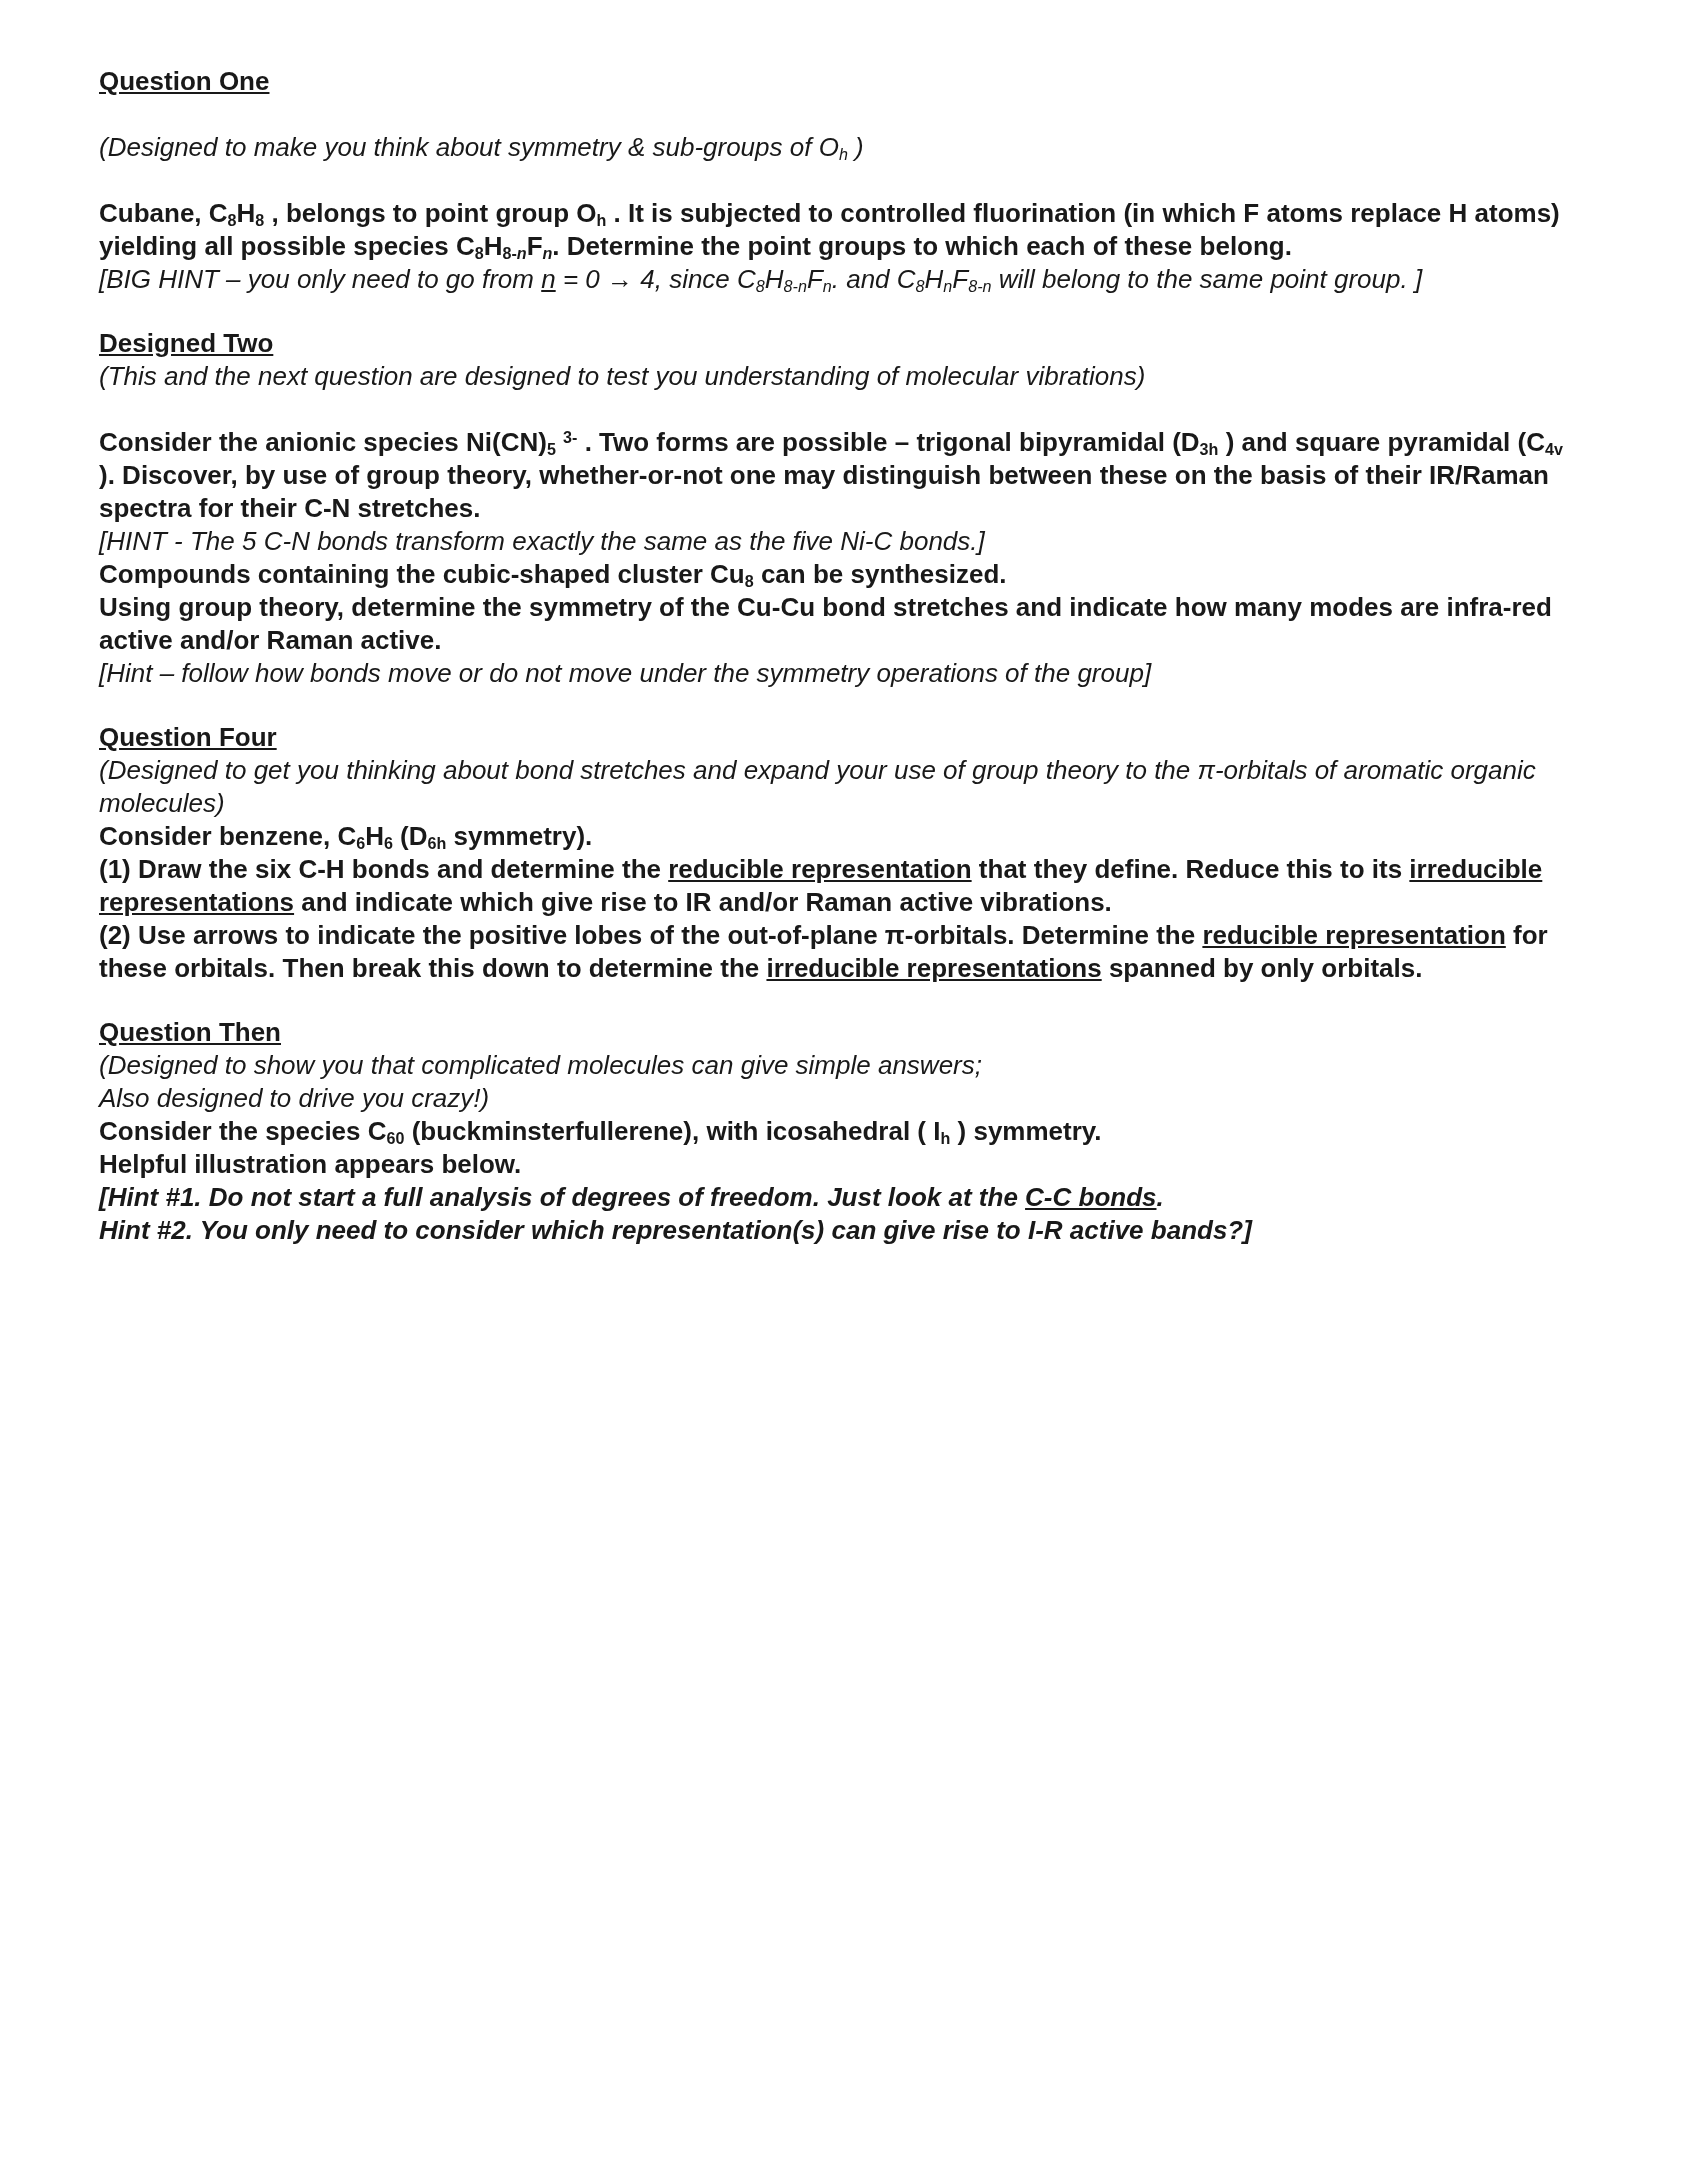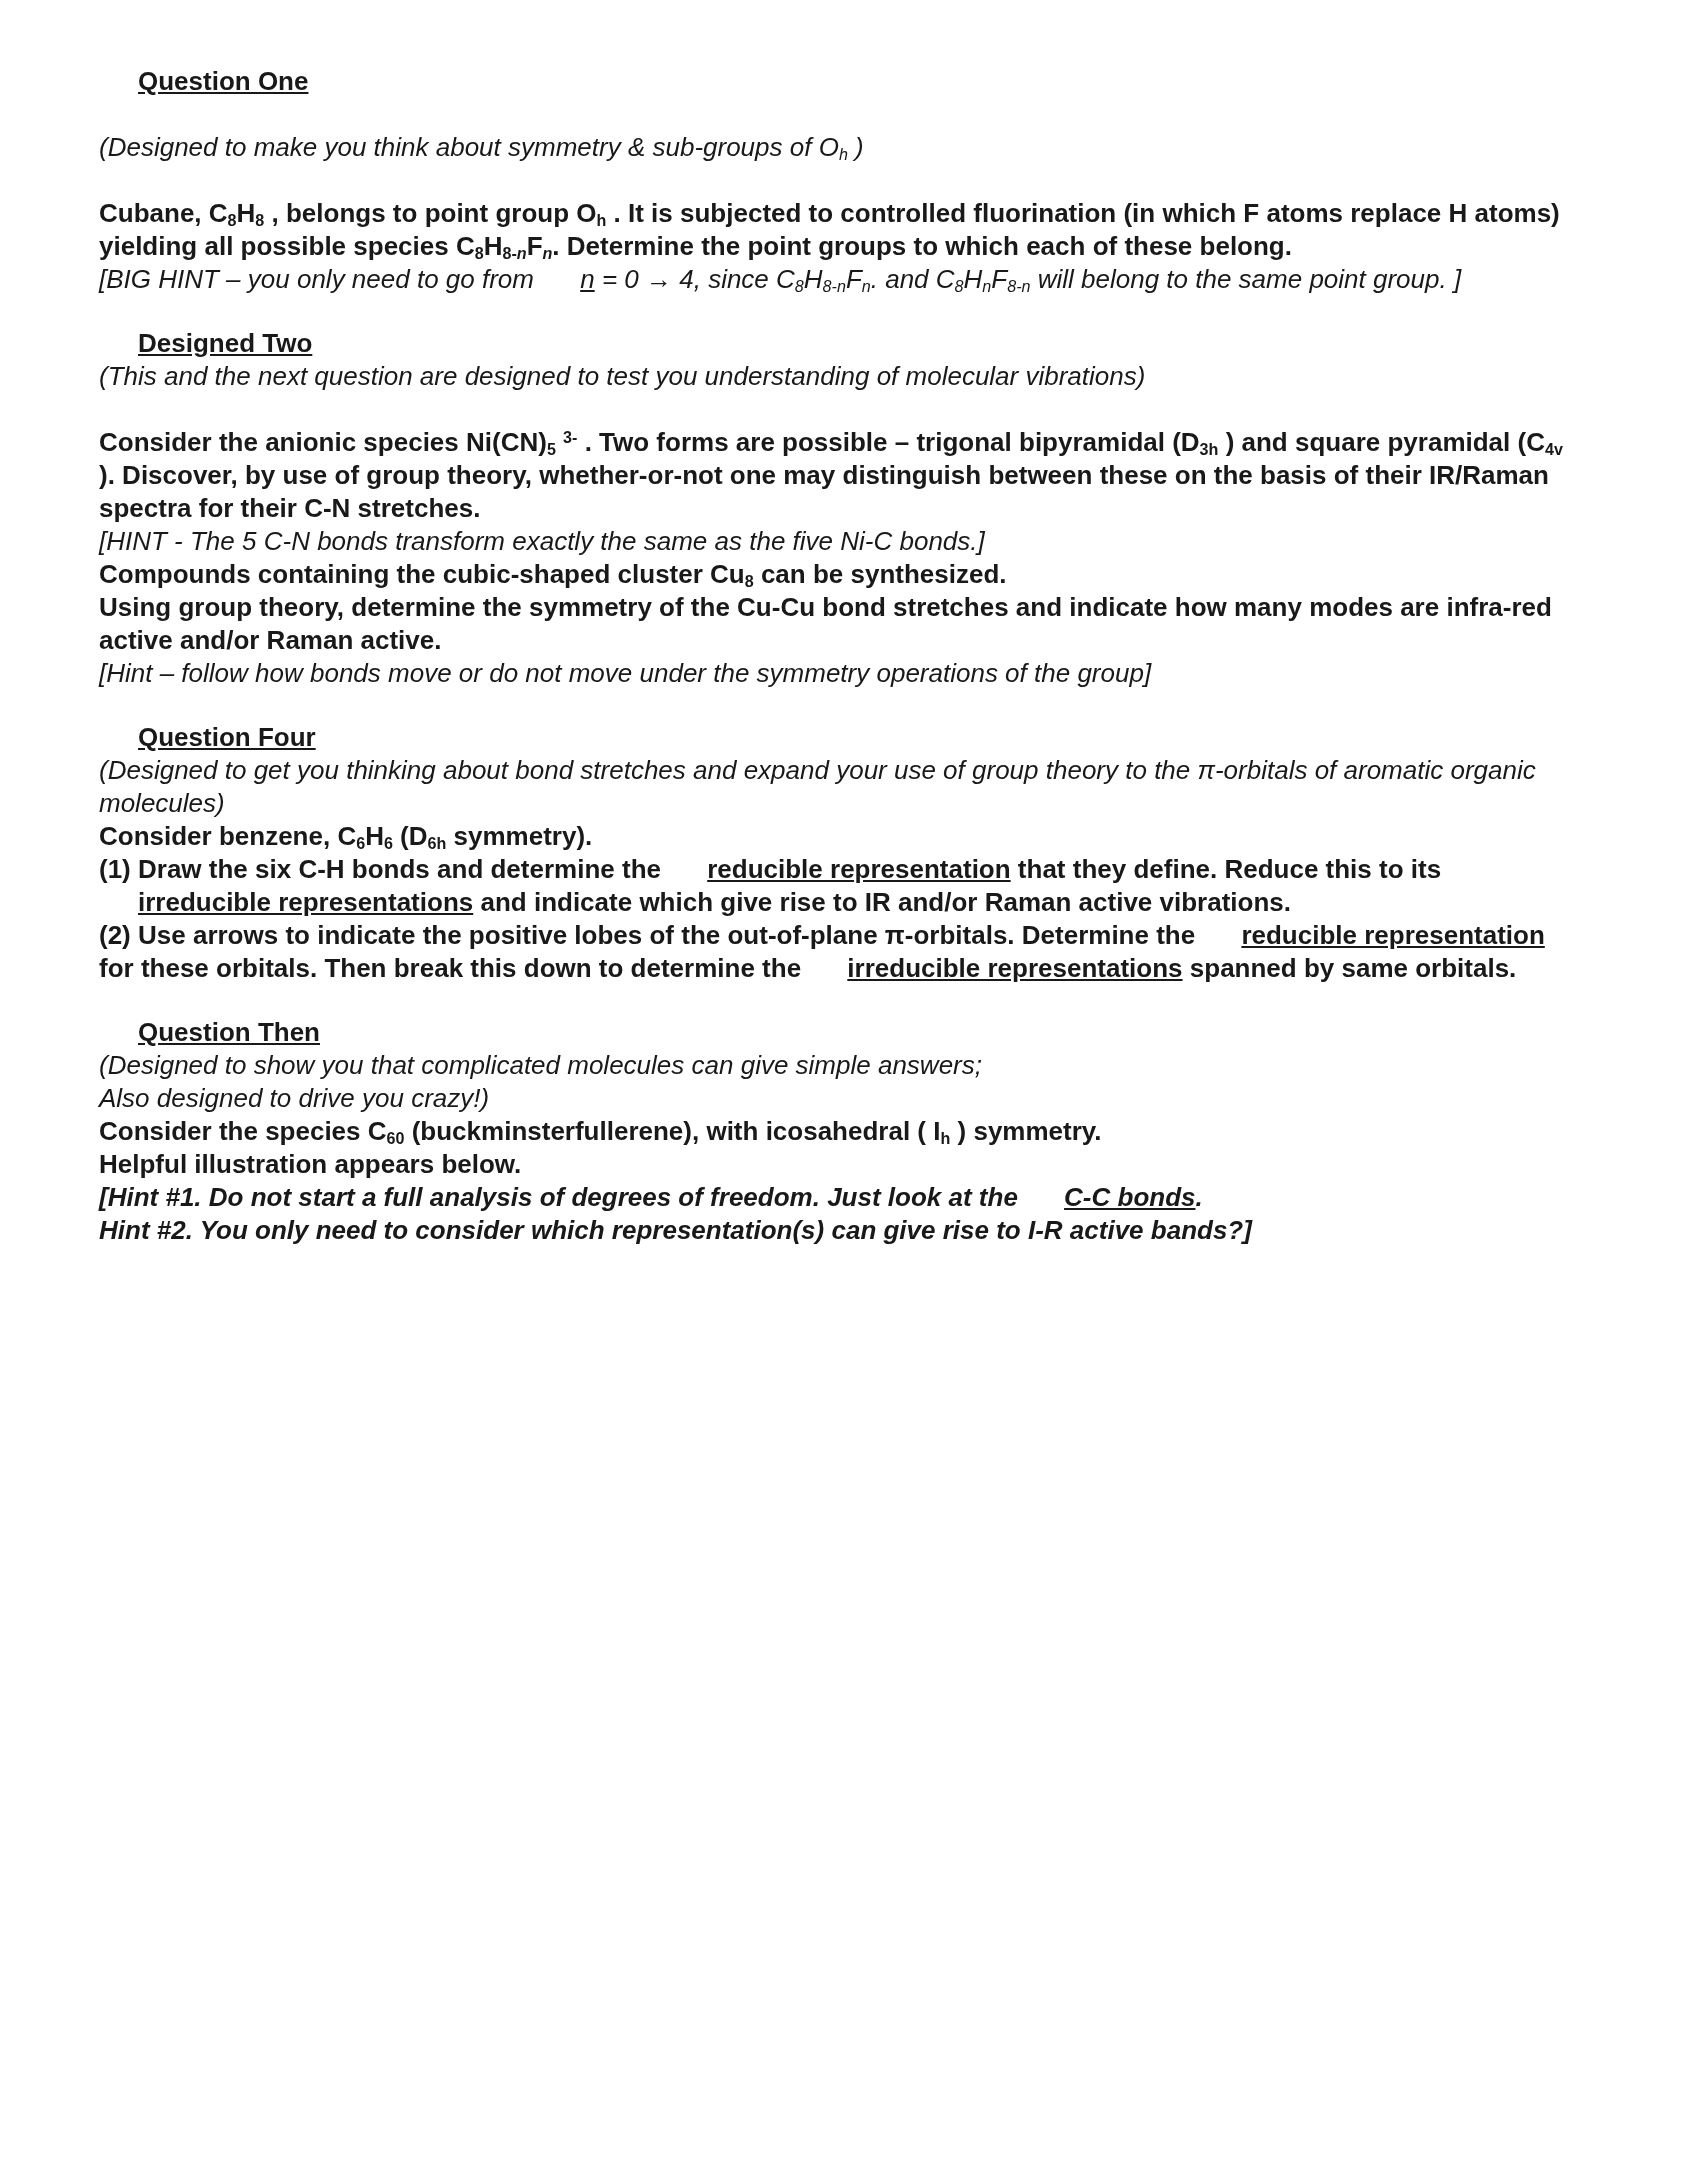--- a/index.html
+++ b/index.html
@@ -19,21 +19,21 @@
     overflow: hidden;
   }
   p.block {
     margin: 0;
     line-height: 33px;
   }
   p.gap1 { margin-top: 33px; }
   p.gap2 { margin-top: 31px; }
   .b { font-weight: 700; }
   .i { font-style: italic; }
-  .u { text-decoration: underline; margin-left: 39px; }
+  .u { text-decoration: underline; }
   sub, sup {
     font-size: 0.62em;
     line-height: 0;
   }
   sub { vertical-align: -0.22em; }
   sup { vertical-align: 0.5em; }
 </style>
 </head>
 <body>
 
@@ -47,21 +47,21 @@
       <p class="block"><span class="i">(This and the next question are designed to test you understanding of molecular vibrations)</span></p>
       <p class="block gap1"><span class="b">Consider the anionic species Ni(CN)</span><sub class="b">5</sub><span class="b"> </span><sup class="b">3-</sup><span class="b"> . Two forms are possible – trigonal bipyramidal (D</span><sub class="b">3h</sub><span class="b"> ) and square pyramidal (C</span><sub class="b">4v</sub><span class="b"> ).  Discover, by use of group theory, whether-or-not one may distinguish between these on the basis of their IR/Raman spectra for their C-N stretches.</span></p>
       <p class="block"><span class="i">[HINT - The 5 C-N bonds transform exactly the same as the five Ni-C bonds.]</span></p>
       <p class="block"><span class="b">Compounds containing the cubic-shaped cluster Cu</span><sub class="b">8</sub><span class="b"> can be synthesized.</span></p>
       <p class="block"><span class="b">Using group theory, determine the symmetry of the Cu-Cu bond stretches and indicate how many modes are infra-red active and/or Raman active.</span></p>
       <p class="block"><span class="i">[Hint – follow how bonds move or do not move under the symmetry operations of the group]</span></p>
       <p class="block gap2"><span class="b u">Question Four</span></p>
       <p class="block"><span class="i">(Designed to get you thinking about bond stretches and expand your use of group theory to the π-orbitals of aromatic organic molecules)</span></p>
       <p class="block"><span class="b">Consider benzene, C</span><sub class="b">6</sub><span class="b">H</span><sub class="b">6</sub><span class="b"> (D</span><sub class="b">6h</sub><span class="b"> symmetry).</span></p>
       <p class="block"><span class="b">(1) Draw the six C-H bonds and determine the </span><span class="b u">reducible representation</span><span class="b"> that they define. Reduce this to its </span><span class="b u">irreducible representations</span><span class="b"> and indicate which give rise to  IR and/or Raman active vibrations.</span></p>
-      <p class="block"><span class="b">(2) Use arrows to indicate the positive lobes of the out-of-plane π-orbitals. Determine the </span><span class="b u">reducible representation</span><span class="b"> for these orbitals. Then break this down to determine the </span><span class="b u">irreducible representations</span><span class="b"> spanned by same orbitals.</span></p>
+      <p class="block"><span class="b">(2) Use arrows to indicate the positive lobes of the out-of-plane π-orbitals. Determine the </span><span class="b u">reducible representation</span><span class="b"> for these orbitals. Then break this down to determine the </span><span class="b u">irreducible representations</span><span class="b"> spanned by only orbitals.</span></p>
       <p class="block gap2"><span class="b u">Question Then</span></p>
       <p class="block"><span class="i">(Designed to show you that complicated molecules can give simple answers;</span></p>
       <p class="block"><span class="i">Also designed to drive you crazy!)</span></p>
       <p class="block"><span class="b">Consider the species C</span><sub class="b">60</sub><span class="b"> (buckminsterfullerene), with icosahedral ( I</span><sub class="b">h</sub><span class="b"> ) symmetry.</span></p>
       <p class="block"><span class="b">Helpful illustration appears below.</span></p>
       <p class="block"><span class="b i">[Hint #1. Do not start a full analysis of degrees of freedom. Just look at the </span><span class="b i u">C-C bonds</span><span class="b i">.</span></p>
       <p class="block"><span class="b i">Hint #2.  You only need to consider which representation(s) can give rise to I-R active bands?]</span></p>
     </div>
 </div>
 

